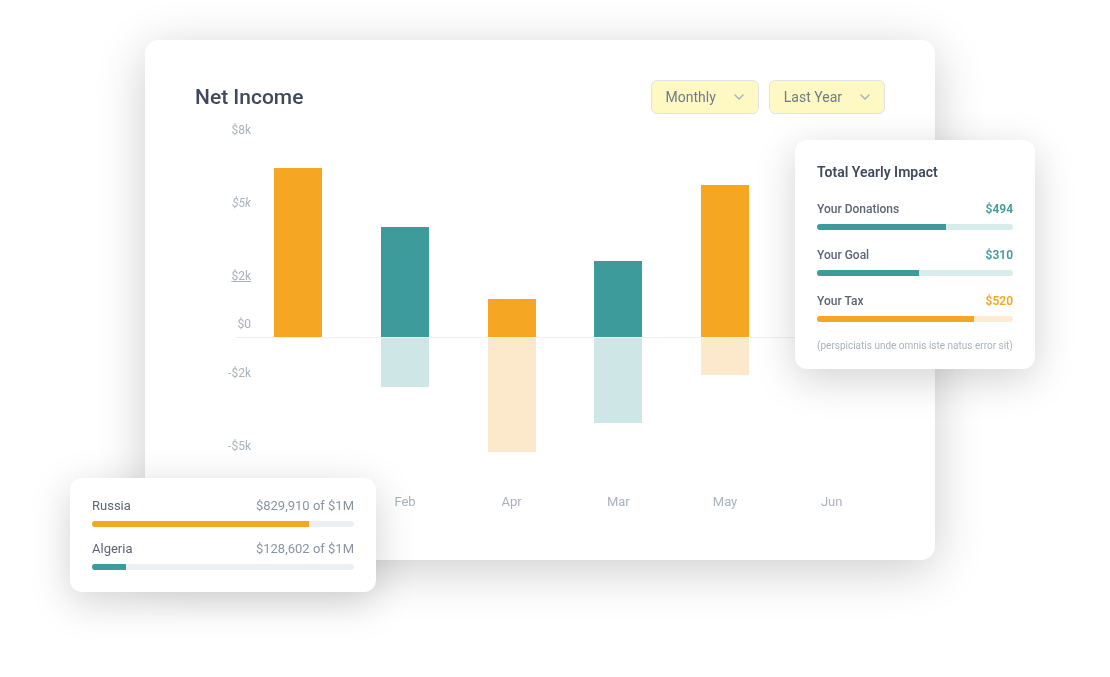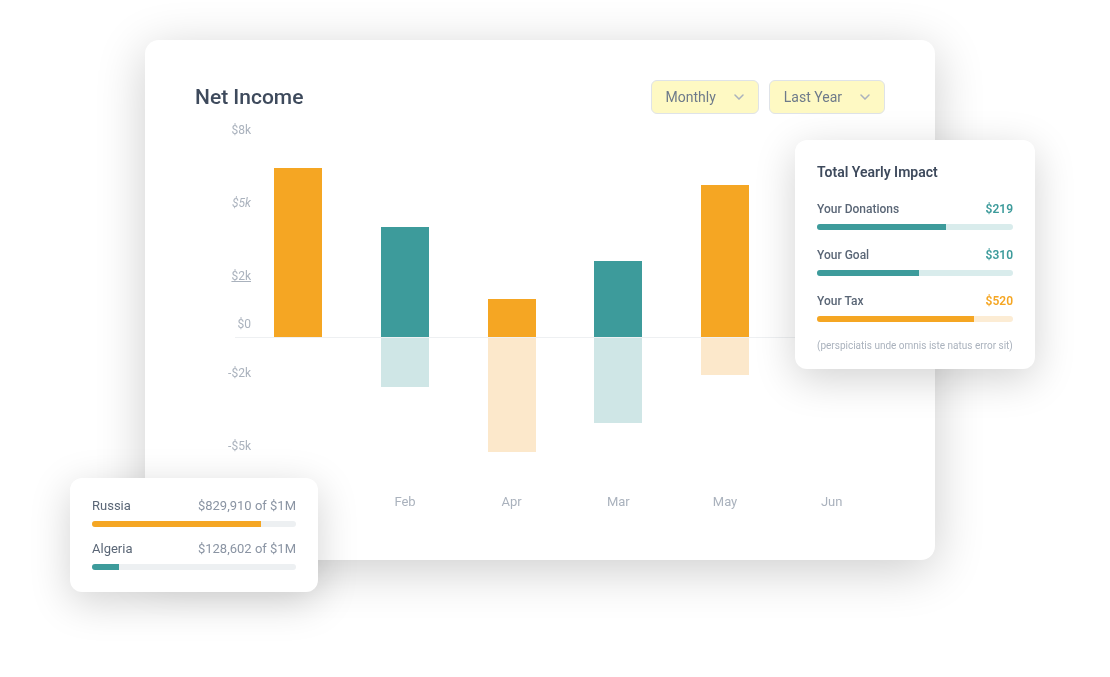--- a/index.html
+++ b/index.html
@@ -173,21 +173,21 @@
     font-size: 10px;
     color: #aab2bd;
     margin-top: 4px;
   }
 
   
   .country-card {
     position: absolute;
     left: 70px;
     top: 478px;
-    width: 248px;
+    width: 306px;
     background: #fff;
     border-radius: 12px;
     box-shadow: 0 10px 40px rgba(0,0,0,0.18);
     padding: 20px 22px 22px 22px;
   }
   .country-row {
     margin-bottom: 14px;
   }
   .country-row:last-child { margin-bottom: 0; }
   .country-head {
@@ -280,21 +280,21 @@
   </div>
 
 </div>
 
 <div class="impact-card">
   <div class="impact-title">Total Yearly Impact</div>
   <div id="impact-rows">
       <div class="impact-row">
         <div class="impact-row-head">
           <span class="impact-label">Your Donations</span>
-          <span class="impact-val-teal">$219</span>
+          <span class="impact-val-teal">$494</span>
         </div>
         <div class="pbar-track teal-track">
           <div class="pbar-fill teal" style="width: 66%;"></div>
         </div>
       </div>
       <div class="impact-row">
         <div class="impact-row-head">
           <span class="impact-label">Your Goal</span>
           <span class="impact-val-teal">$310</span>
         </div>

